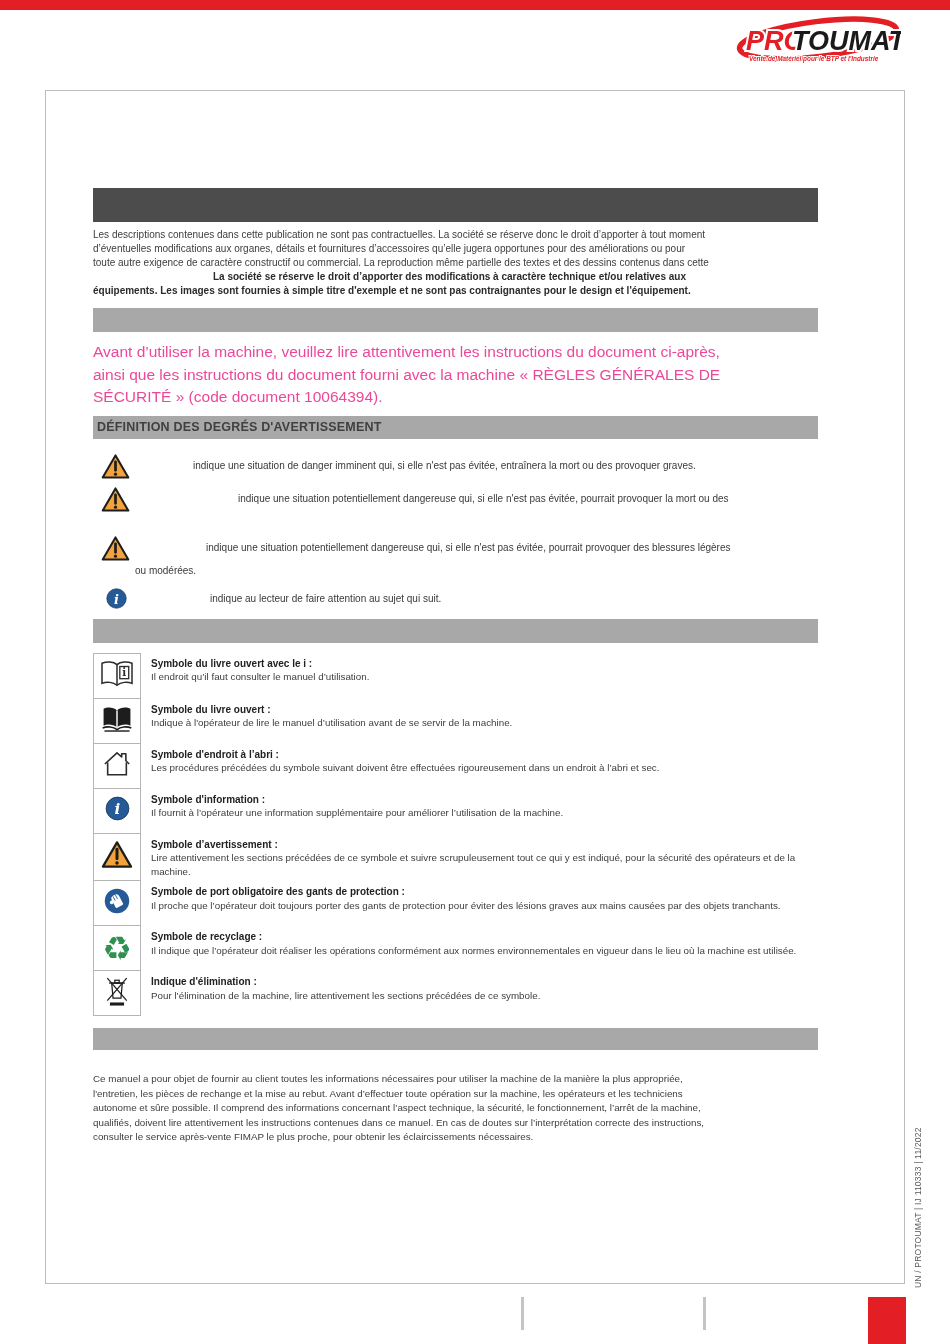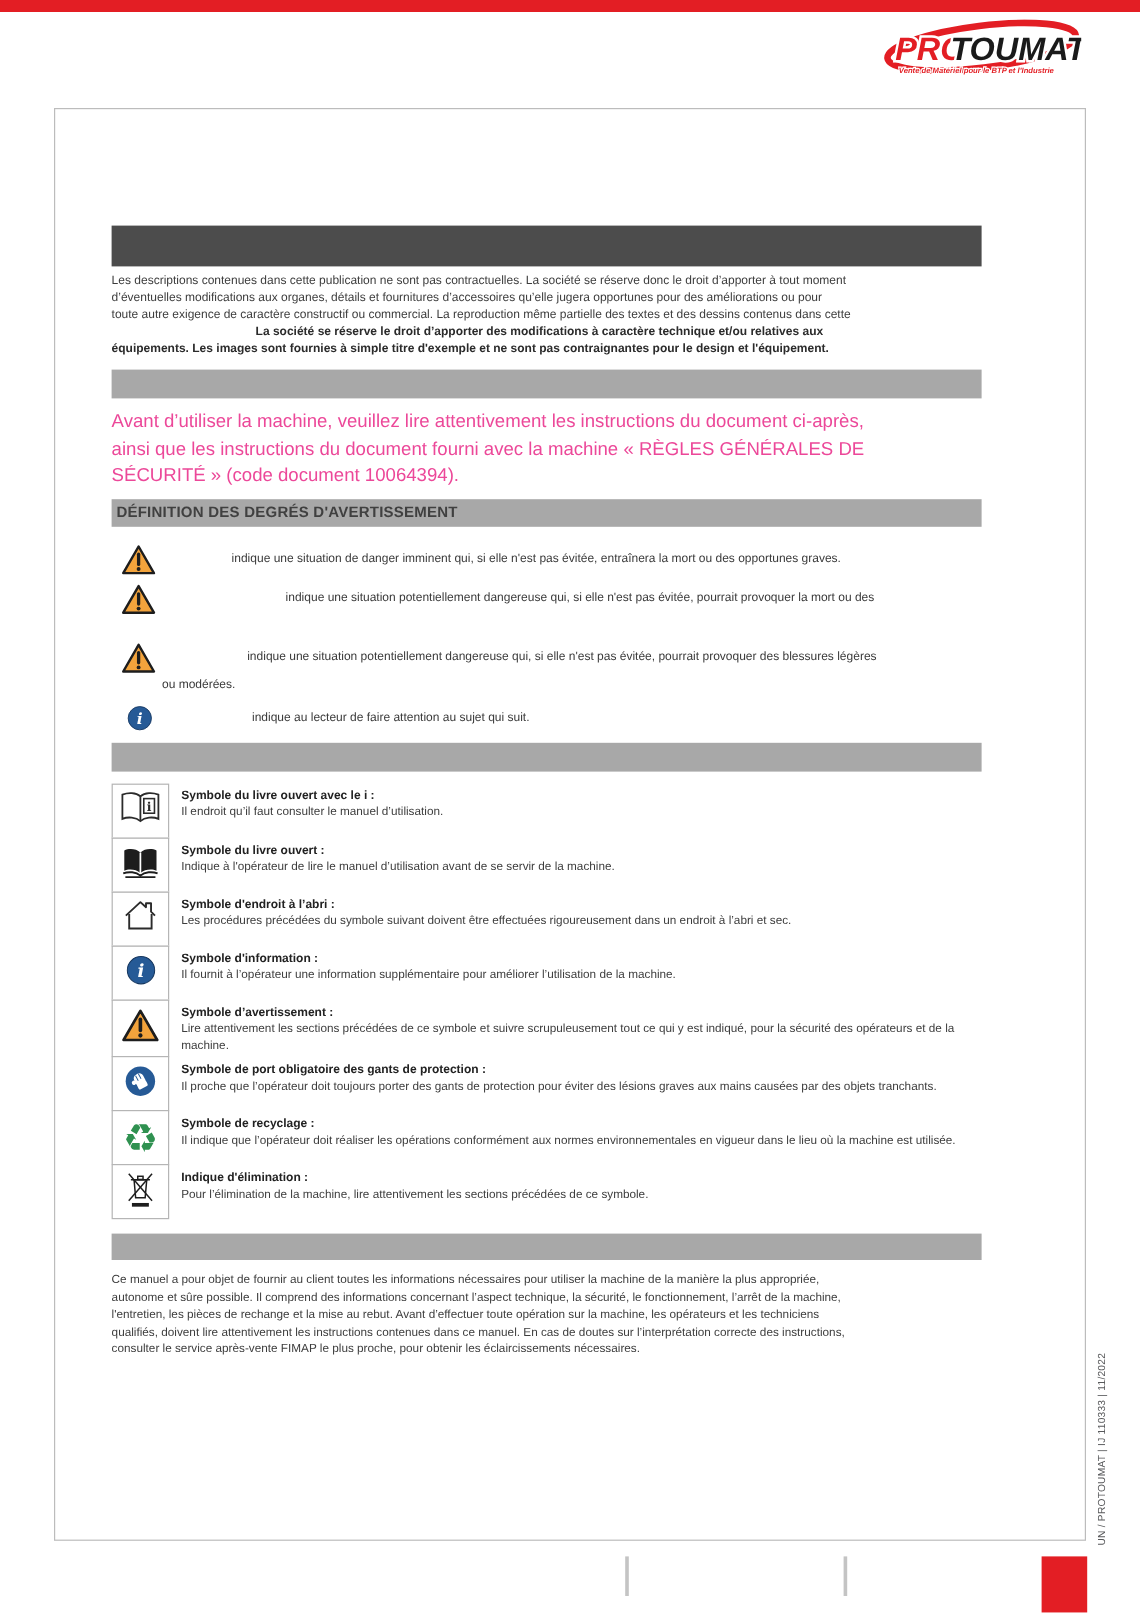--- a/index.html
+++ b/index.html
@@ -34,21 +34,21 @@
   .pl-42{padding-left:42px;}.pl-117{padding-left:117px;}
   .symbols-table{margin-top:10px;}
   .sym-row{display:flex;align-items:stretch;}
   .sym-cell{flex:0 0 48px;width:48px;min-height:46px;border:1px solid #b5b5b5;margin-top:-1px;
             display:flex;align-items:center;justify-content:center;background:#fff;box-sizing:border-box;}
   .sym-row:first-child .sym-cell{margin-top:0;}
   .sym-text{padding:4px 0 3px 10px;}
   .sym-title{font-size:10px;font-weight:bold;line-height:13.5px;color:#222;}
   .sym-desc{font-size:9.8px;line-height:13.5px;max-width:662px;color:#3d3d3d;}
   .recycle-glyph{font-family:"DejaVu Sans",sans-serif;font-size:33px;color:#2f9150;line-height:1;}
-  .closing{margin-top:10px;font-size:9.8px;line-height:14.5px;color:#3d3d3d;}
+  .closing{margin-top:22px;font-size:9.8px;line-height:14.5px;color:#3d3d3d;}
   .closing div{white-space:nowrap;}
   .side-note{position:absolute;left:913px;top:1126px;height:162px;writing-mode:vertical-rl;
              transform:rotate(180deg);font-size:8.5px;color:#58595b;letter-spacing:.2px;white-space:nowrap;}
   .tick{position:absolute;top:1297px;width:3px;height:33px;background:#c4c4c4;}
   .tick-1{left:521px;}
   .tick-2{left:703px;}
   .red-square{position:absolute;left:868px;top:1297px;width:38px;height:47px;background:#e31e24;}
 </style>
 </head>
 <body>
@@ -95,21 +95,21 @@
     <div class="definitions">
 
       <div class="def-row def-row-0">
         <span class="def-icon">
           <svg viewBox="0 0 34 31" width="29" height="27">
             <path d="M17 2.5 L32 28.5 H2 Z" fill="#f2a33c" stroke="#1d1d1d" stroke-width="2.4" stroke-linejoin="round"></path>
             <path d="M17 10 L17 20" stroke="#1d1d1d" stroke-width="3.2" stroke-linecap="round"></path>
             <circle cx="17" cy="24.5" r="1.9" fill="#1d1d1d"></circle>
           </svg>
         </span>
-        <div class="def-line pl-100">indique une situation de danger imminent qui, si elle n'est pas évitée, entraînera la mort ou des opportunes graves.</div>
+        <div class="def-line pl-100">indique une situation de danger imminent qui, si elle n'est pas évitée, entraînera la mort ou des provoquer graves.</div>
       </div>
 
       <div class="def-row def-row-1">
         <span class="def-icon">
           <svg viewBox="0 0 34 31" width="29" height="27">
             <path d="M17 2.5 L32 28.5 H2 Z" fill="#f2a33c" stroke="#1d1d1d" stroke-width="2.4" stroke-linejoin="round"></path>
             <path d="M17 10 L17 20" stroke="#1d1d1d" stroke-width="3.2" stroke-linecap="round"></path>
             <circle cx="17" cy="24.5" r="1.9" fill="#1d1d1d"></circle>
           </svg>
         </span>
@@ -274,22 +274,22 @@
           <div class="sym-desc">Pour l’élimination de la machine, lire attentivement les sections précédées de ce symbole.</div>
         </div>
       </div>
 
     </div>
 
     <div class="bar bar-silver" style="margin-top:12px;height:22px;"></div>
 
     <div class="closing">
       <div>Ce manuel a pour objet de fournir au client toutes les informations nécessaires pour utiliser la machine de la manière la plus appropriée,</div>
+      <div>l'entretien, les pièces de rechange et la mise au rebut. Avant d’effectuer toute opération sur la machine, les opérateurs et les techniciens</div>
       <div>autonome et sûre possible. Il comprend des informations concernant l’aspect technique, la sécurité, le fonctionnement, l’arrêt de la machine,</div>
-      <div>l'entretien, les pièces de rechange et la mise au rebut. Avant d’effectuer toute opération sur la machine, les opérateurs et les techniciens</div>
       <div>qualifiés, doivent lire attentivement les instructions contenues dans ce manuel. En cas de doutes sur l’interprétation correcte des instructions,</div>
       <div>consulter le service après-vente FIMAP le plus proche, pour obtenir les éclaircissements nécessaires.</div>
     </div>
 
   </div>
 
   <div class="side-note">UN / PROTOUMAT | IJ 110333 | 11/2022</div>
 
   <div class="tick tick-1"></div>
   <div class="tick tick-2"></div>

